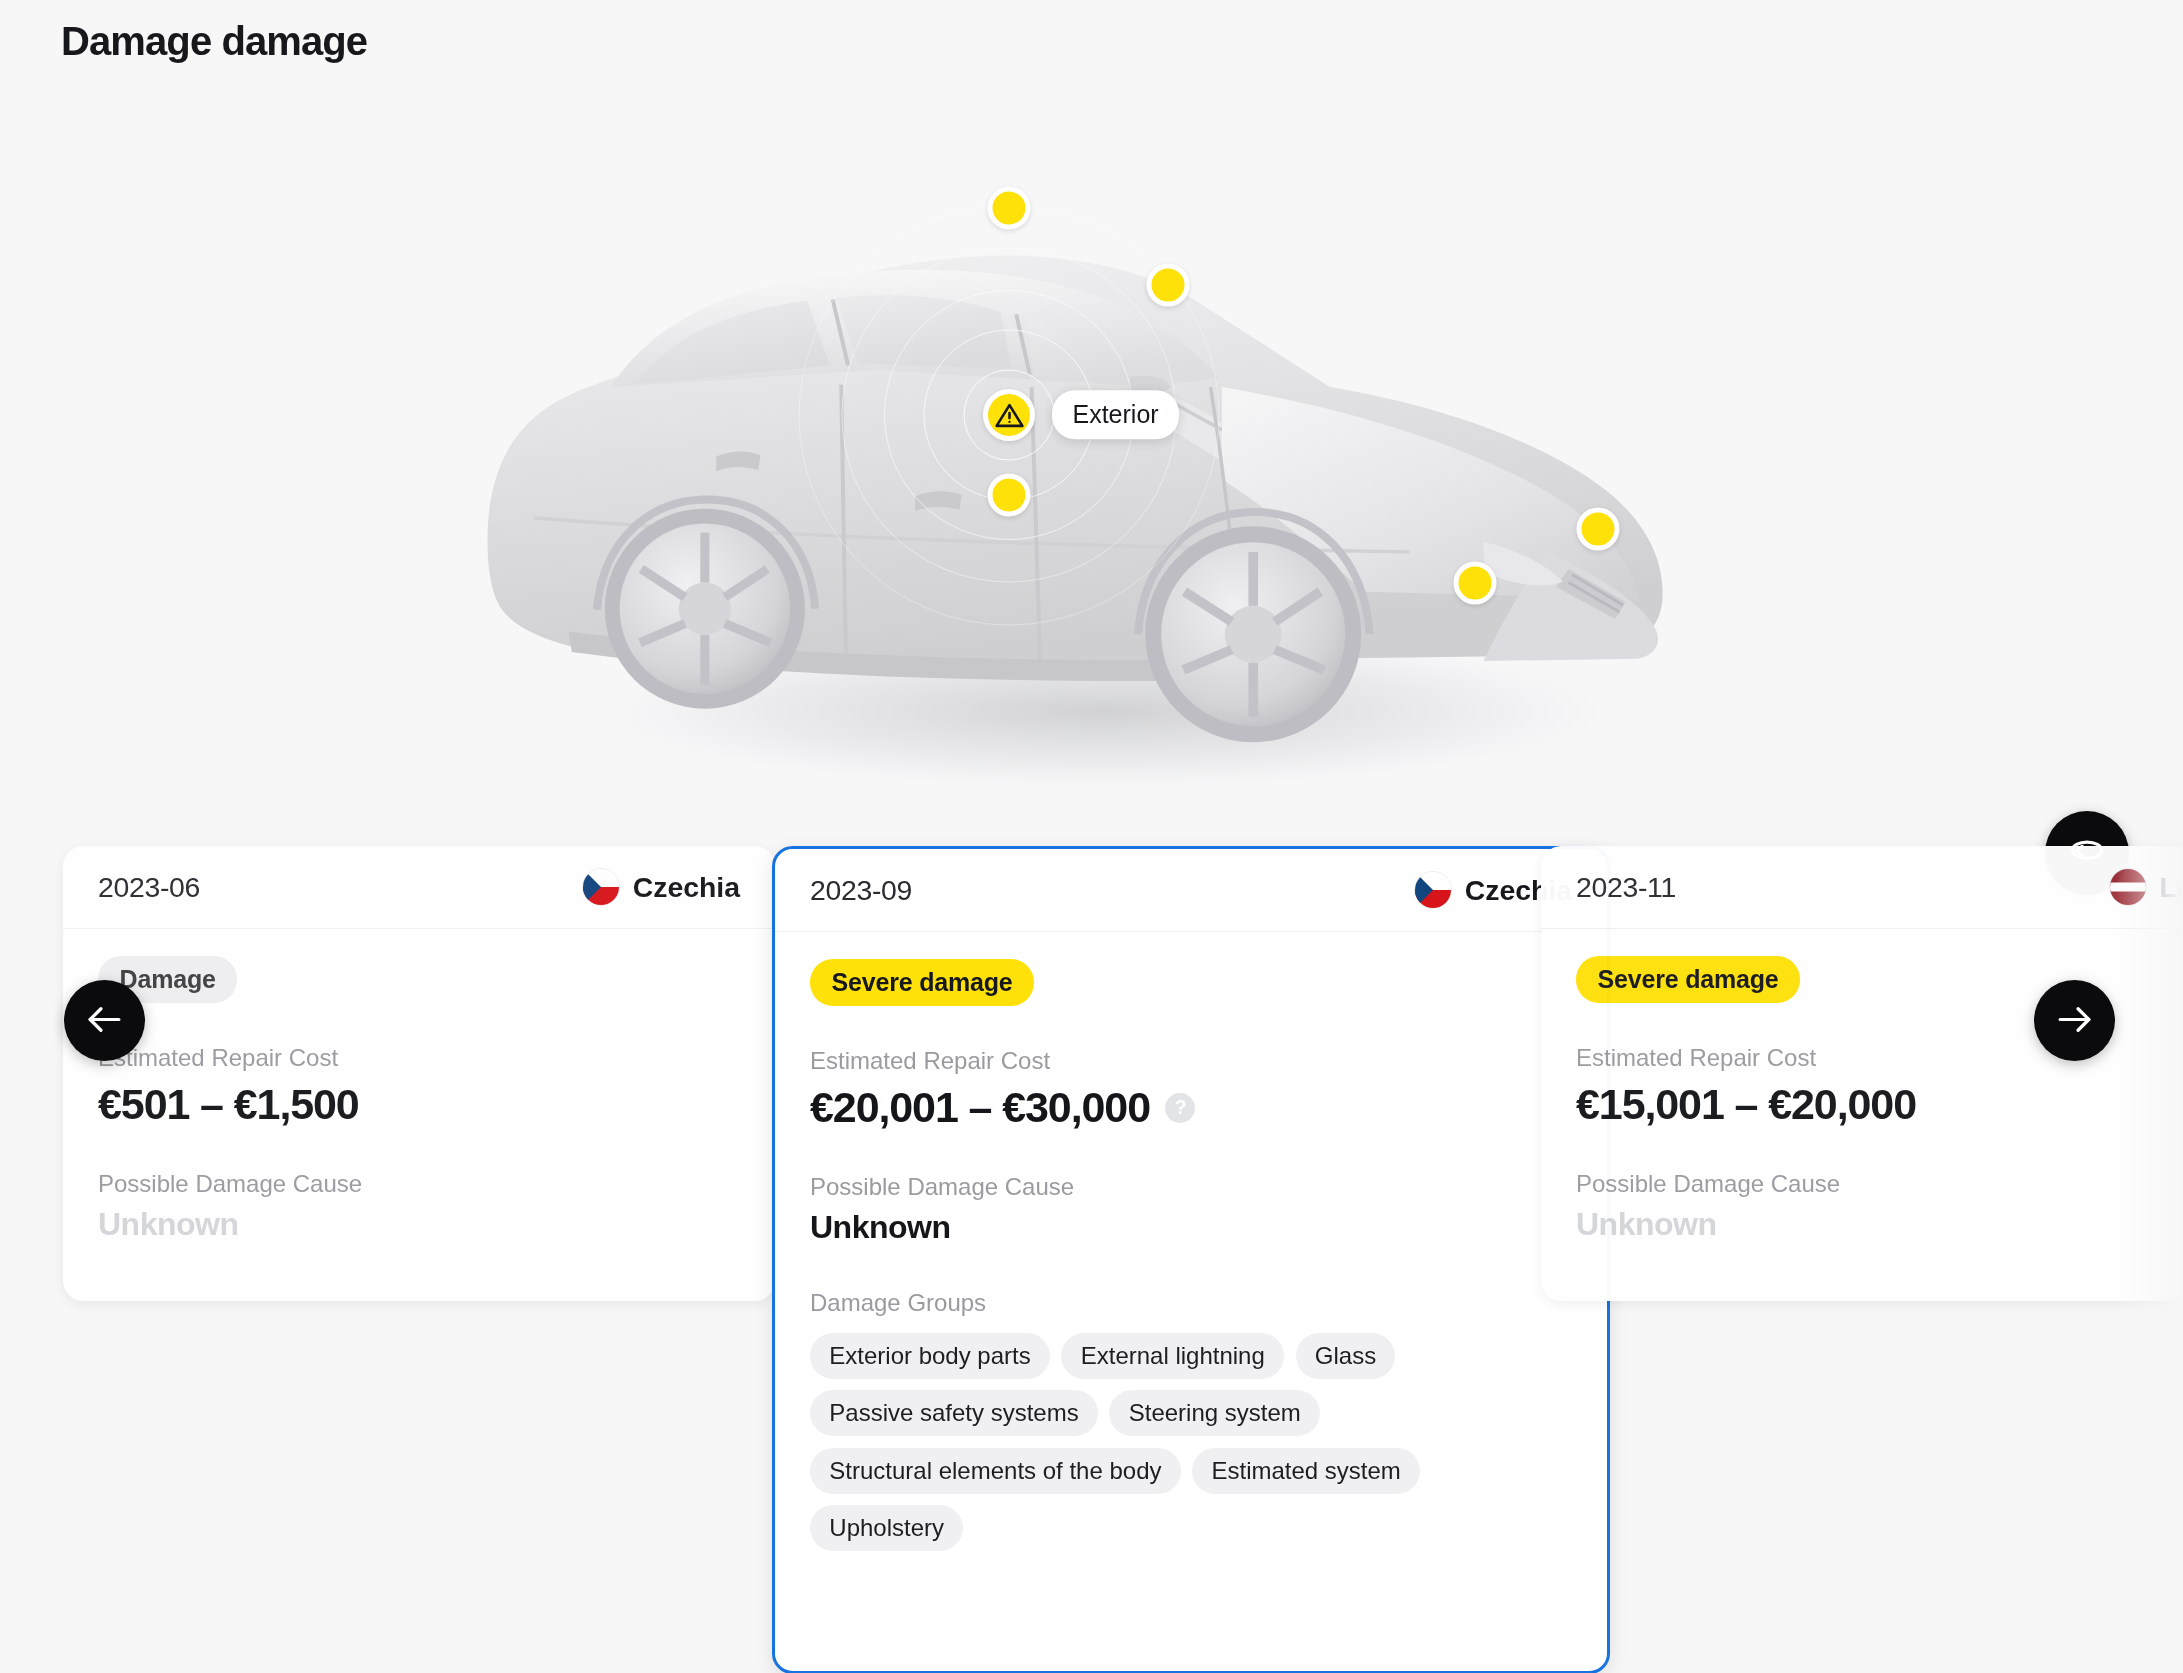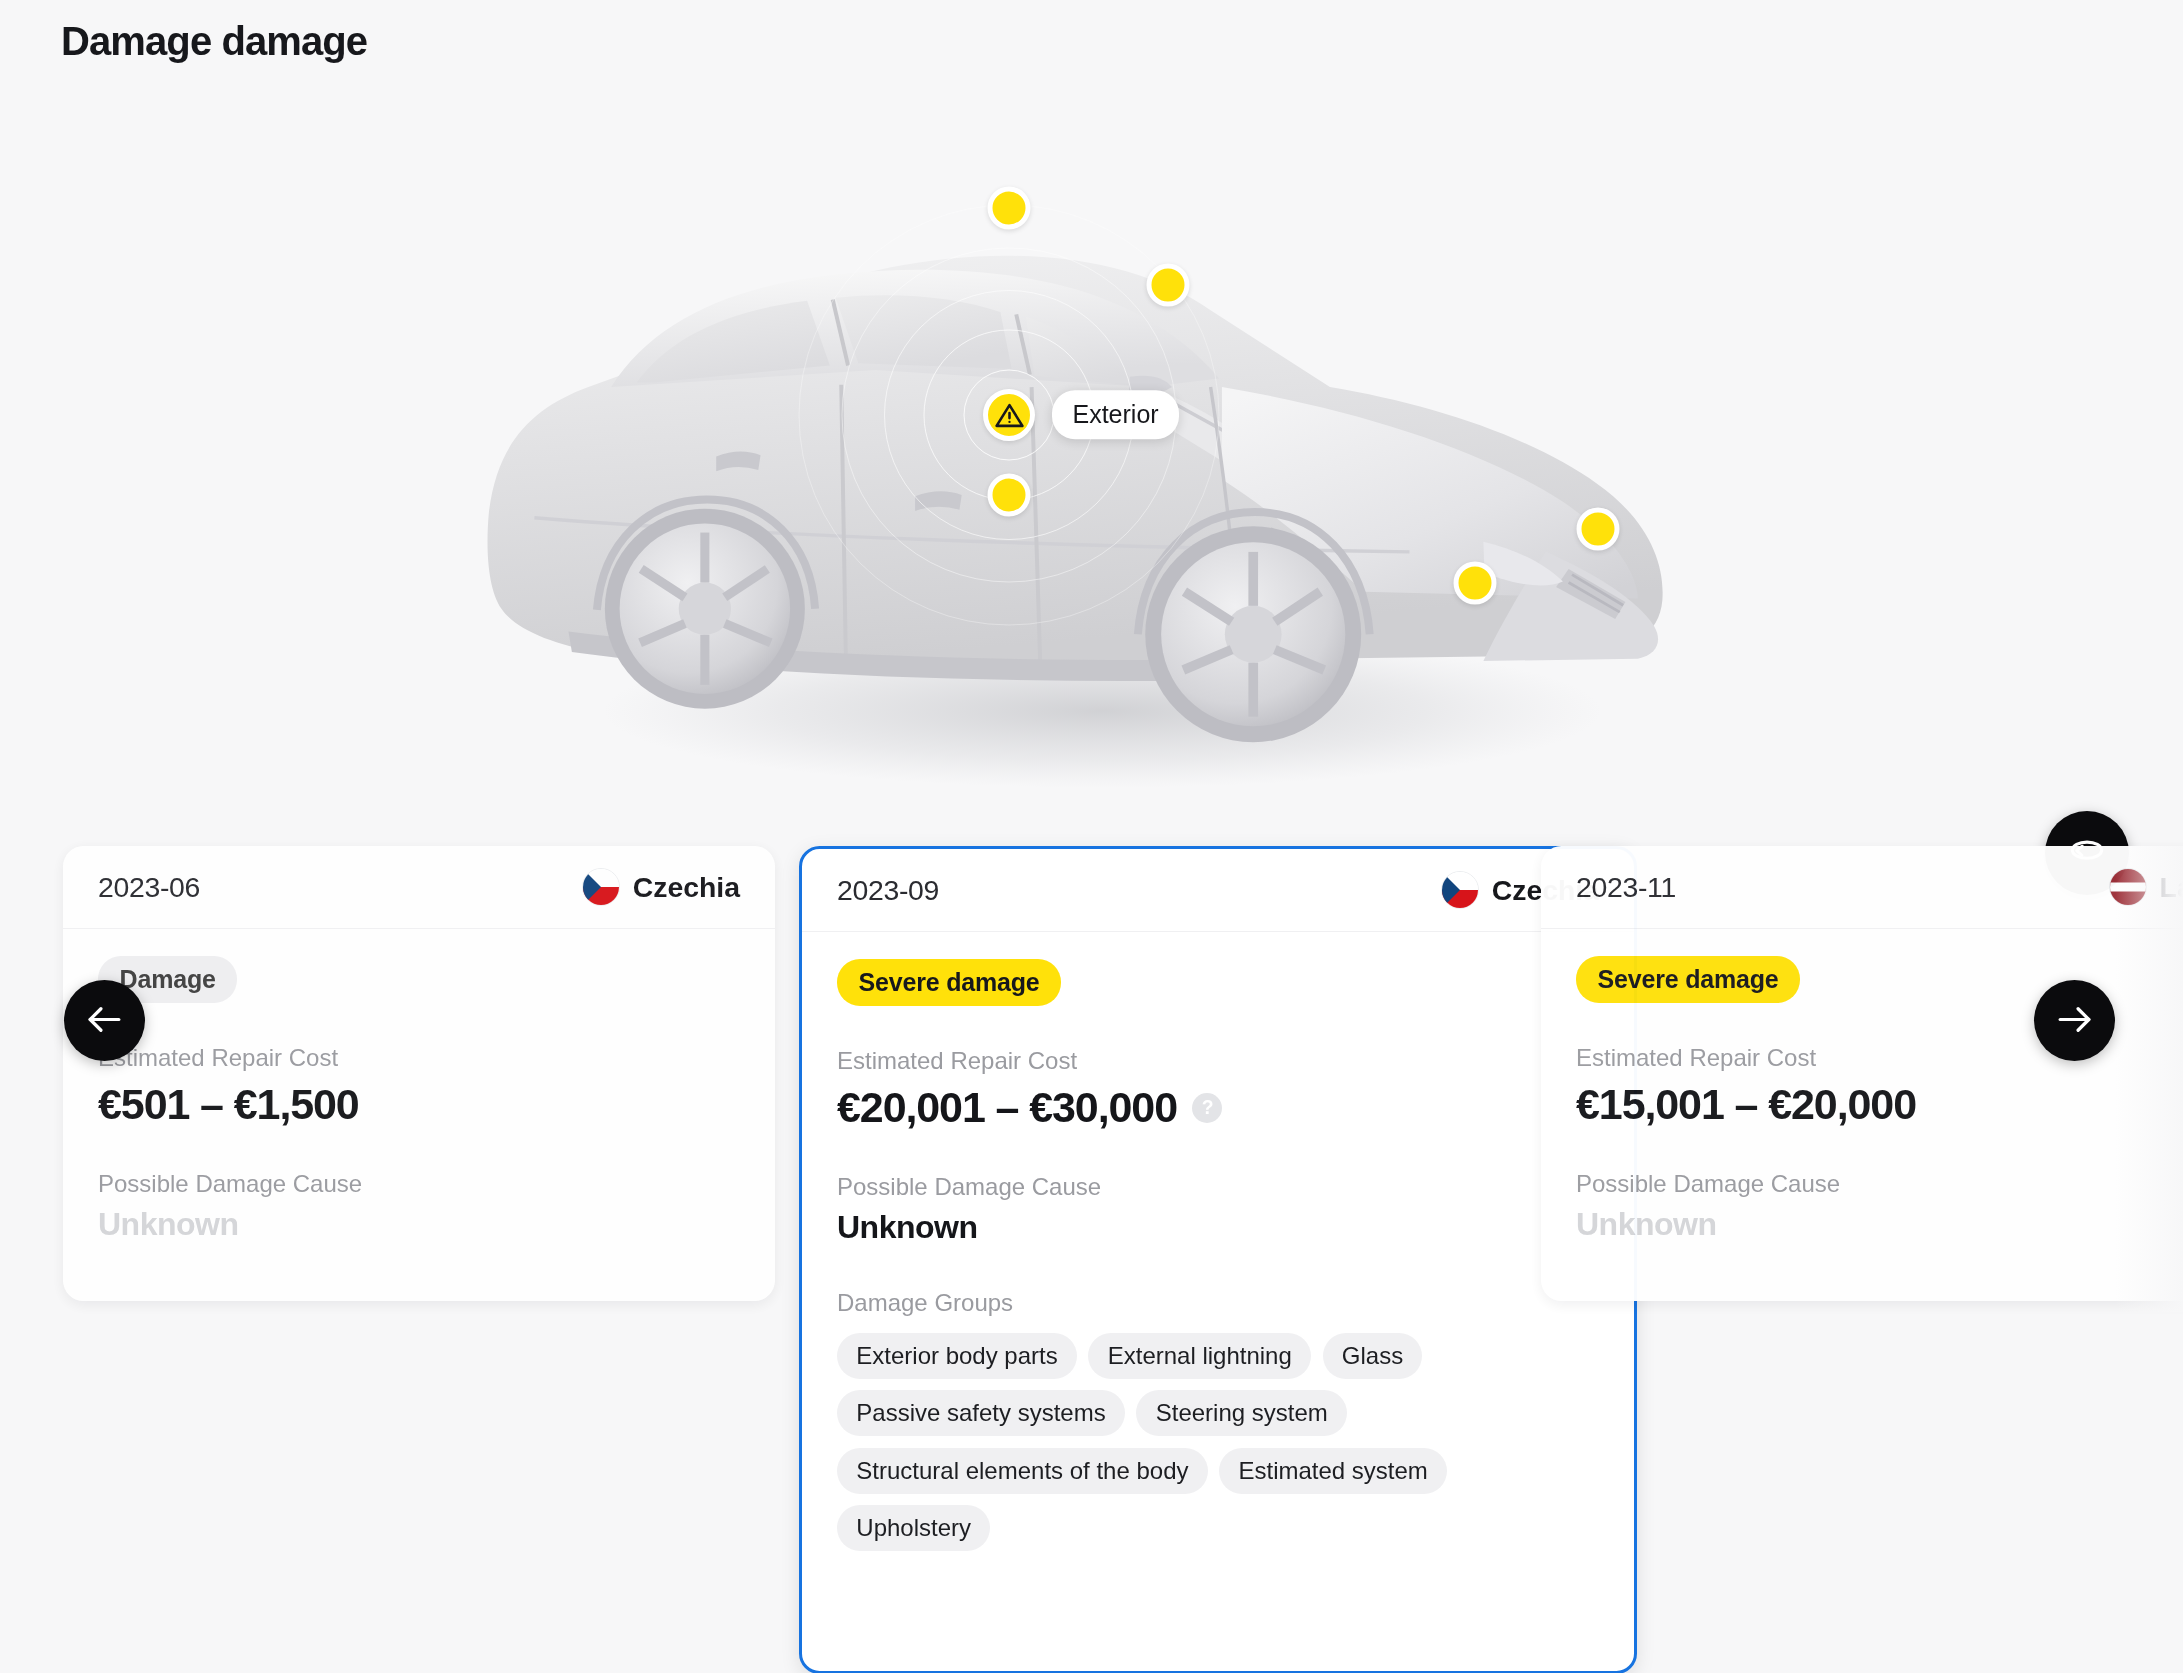--- a/index.html
+++ b/index.html
@@ -110,21 +110,21 @@
   }
   .card.side{
     width:712px;
     height:455px;
     box-shadow:0 3.4px 15px rgba(16,18,24,0.07);
     opacity:0.97;
   }
   .card.left  { left:63px;  top:0; }
   .card.right { left:1541px; top:0; }
   .card.center{
-    left:799px; top:0;
+    left:772px; top:0;
     width:838px; height:828px;
     border:3.4px solid #1773e0;
     box-shadow:0 5.7px 19.3px rgba(16,18,24,0.10);
   }
 
   .card-head{
     height:83px;
     padding:0 35px;
     display:flex; align-items:center; justify-content:space-between;
     border-bottom:1.7px solid #f0f0f2;

